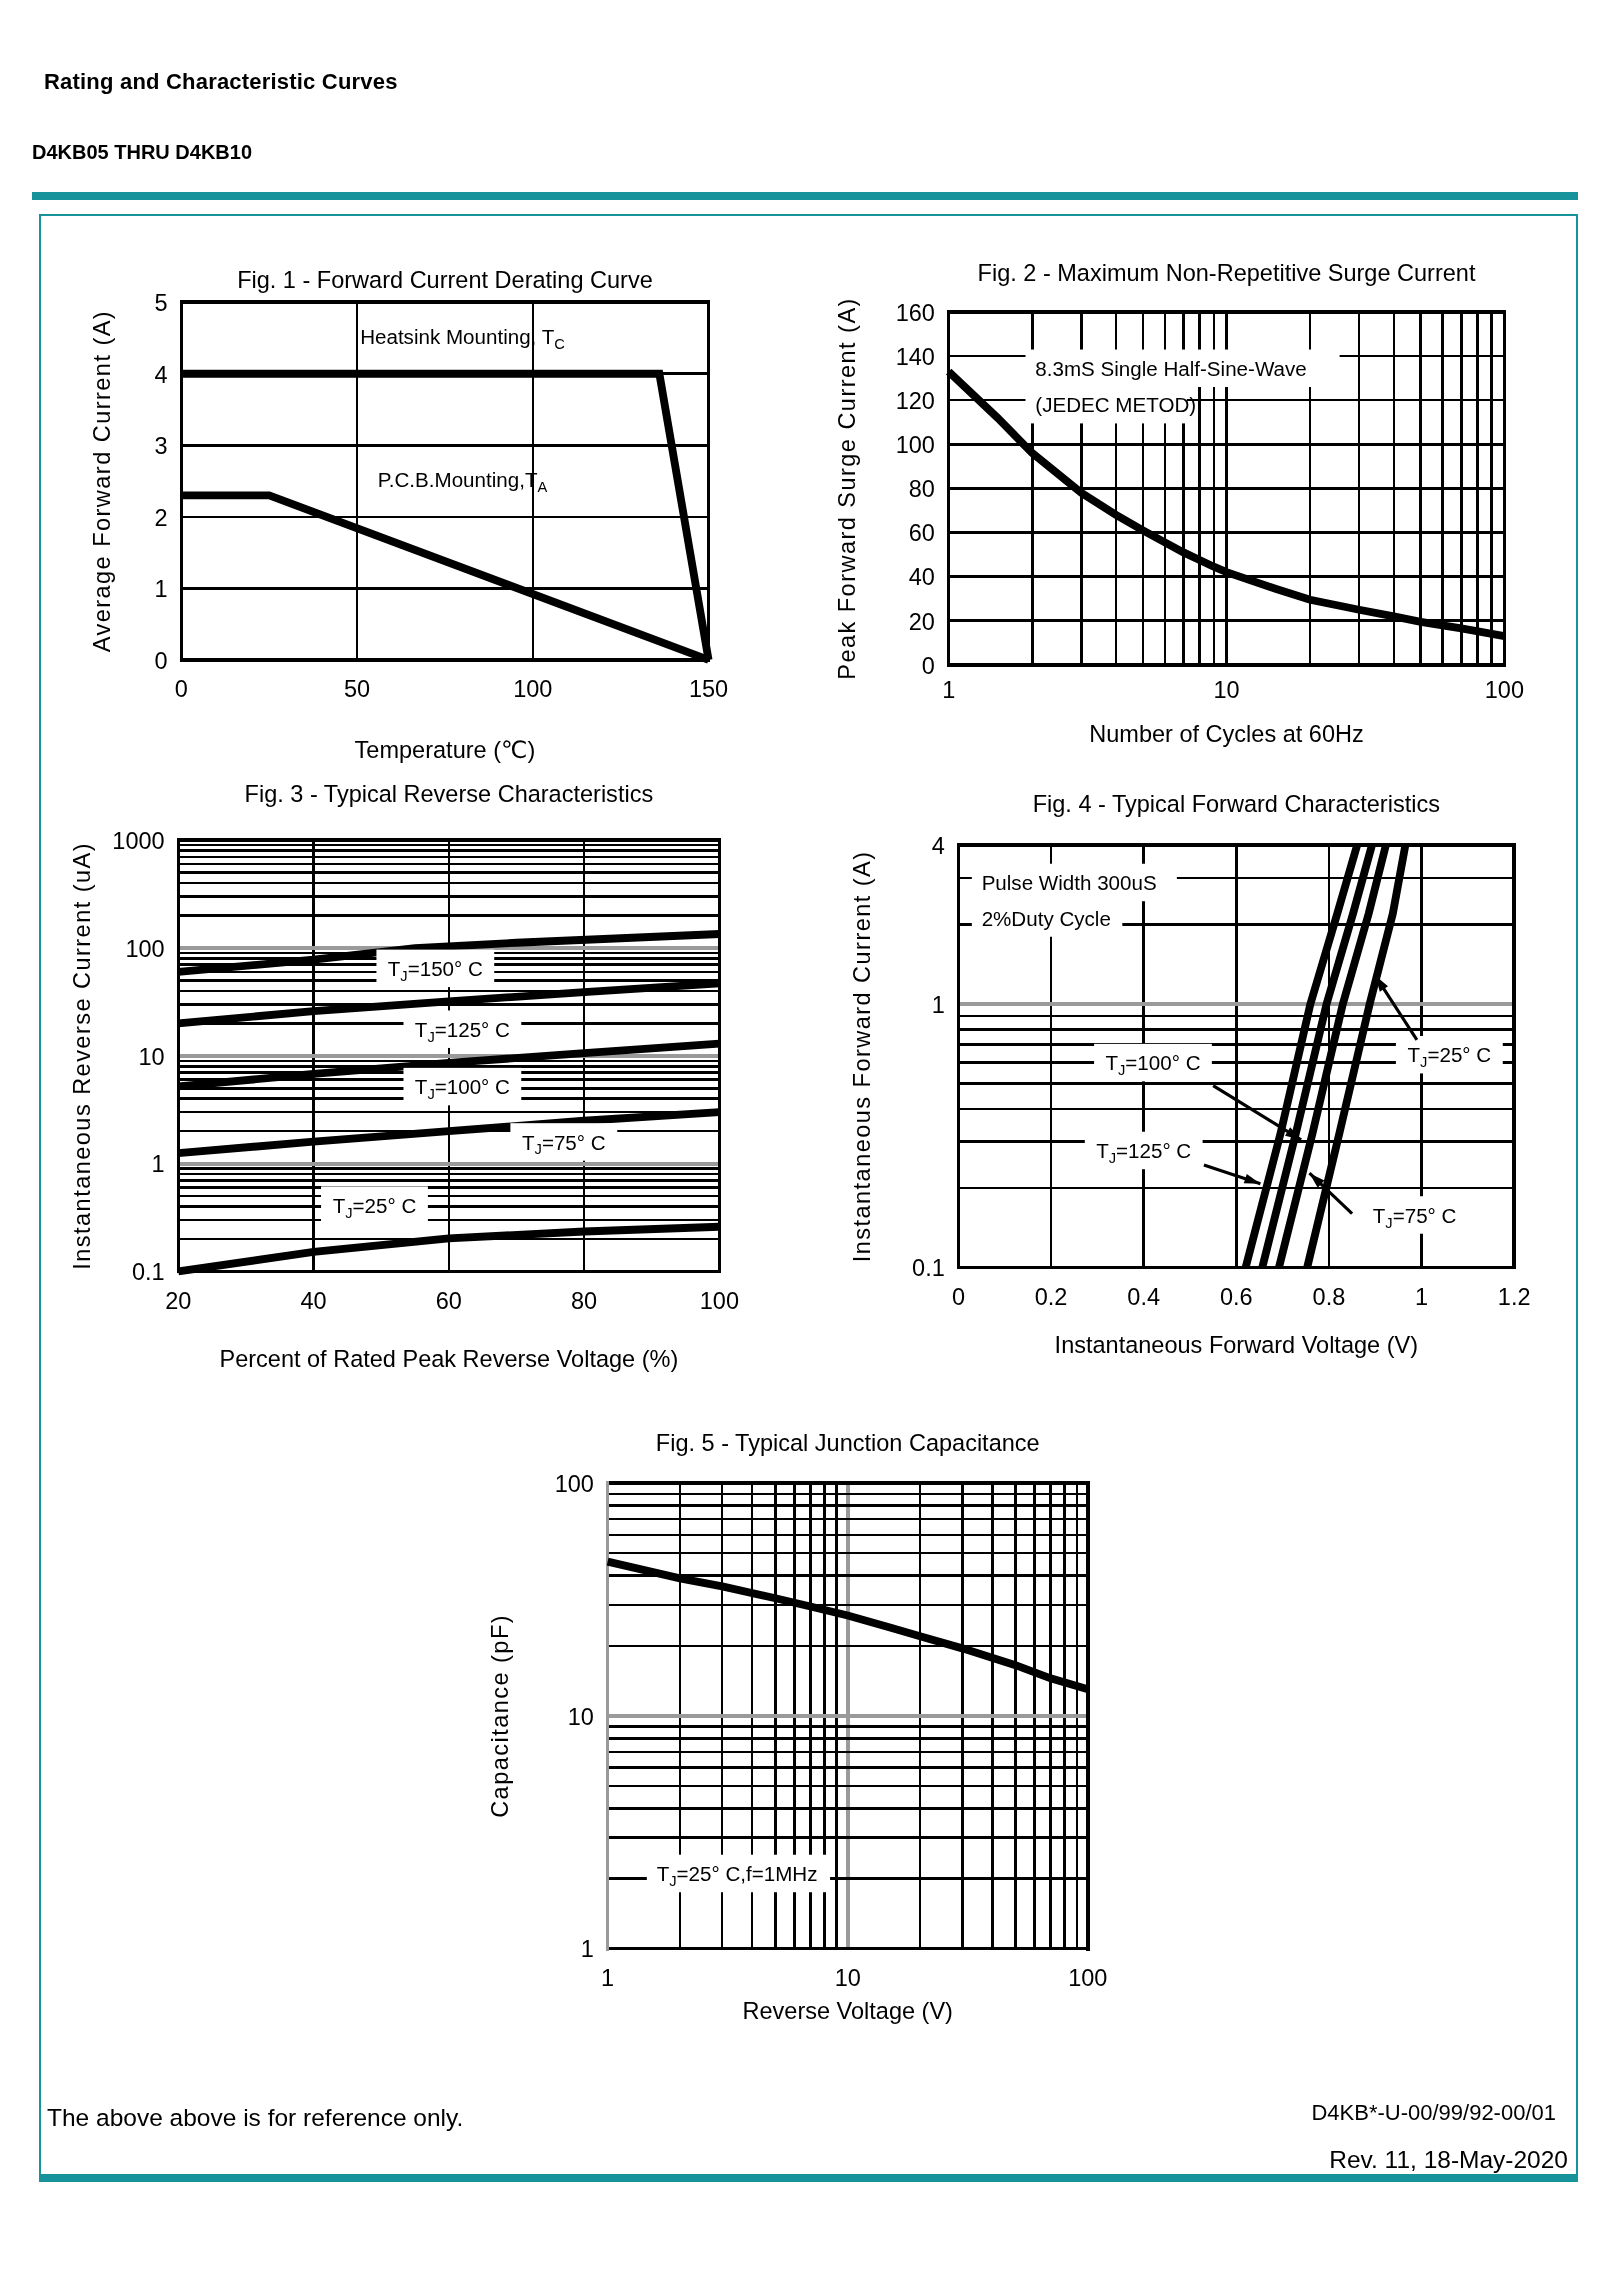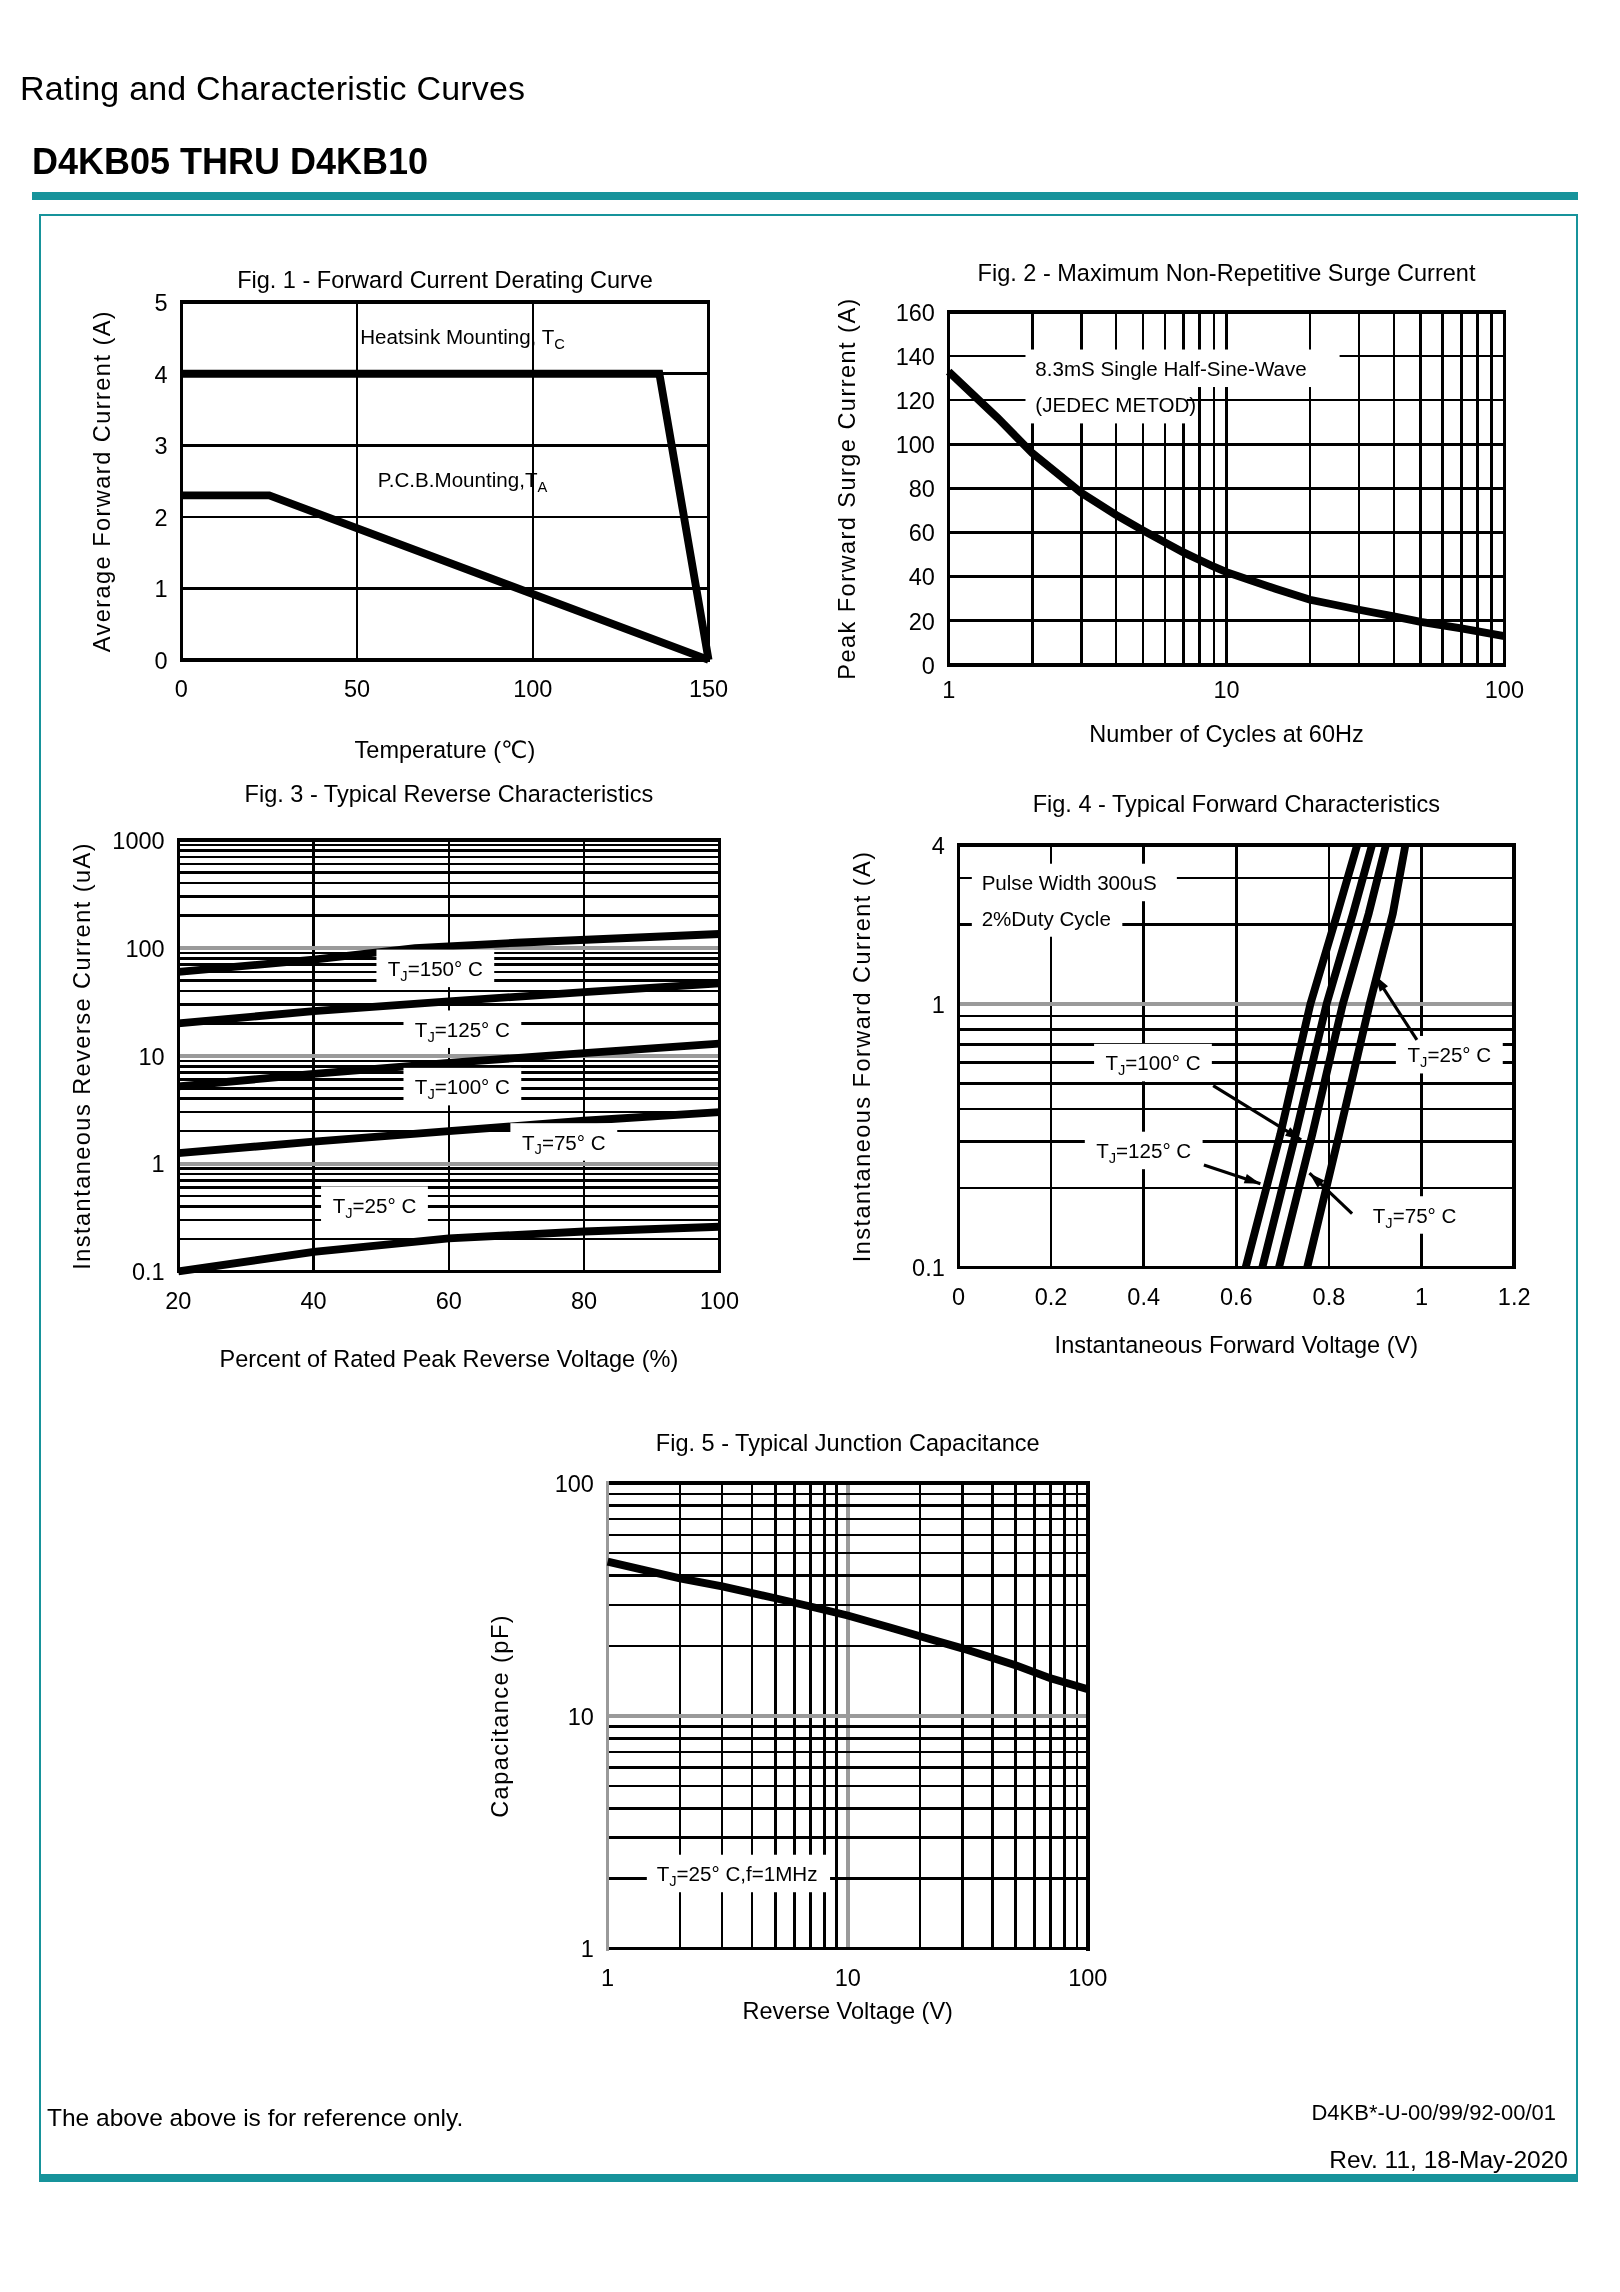--- a/index.html
+++ b/index.html
@@ -1,20 +1,20 @@
 <!DOCTYPE html>
 <html style="--accent: #17939b;"><head>
 <meta charset="utf-8">
 <style>
   :root{ --accent:#17939b; }
   html,body{margin:0;padding:0;background:#ffffff;}
   .page{position:relative;width:1620px;height:2293px;background:#fff;
         font-family:"Liberation Sans","DejaVu Sans",sans-serif;color:#000;overflow:hidden;}
-  .doc-title{position:absolute;left:20px;top:69px;font-size:34px;font-weight:normal;letter-spacing:0.2px;}
-  .doc-subtitle{position:absolute;left:32px;top:141px;font-size:36px;font-weight:bold;}
+  .doc-title{position:absolute;left:44px;top:69px;font-size:22px;font-weight:bold;letter-spacing:0.2px;}
+  .doc-subtitle{position:absolute;left:32px;top:141px;font-size:20px;font-weight:bold;}
   .accent-bar{position:absolute;left:32px;top:192px;width:1546px;height:7.8px;background:var(--accent);}
   .content-box{position:absolute;box-sizing:border-box;left:39px;top:214px;width:1539px;height:1968px;
                border:2.9px solid var(--accent);border-bottom-width:8.8px;background:#fff;}
   #charts-svg{position:absolute;left:0;top:0;}
   #charts-svg text{font-family:"Liberation Sans","DejaVu Sans",sans-serif;}
   .footer-note{position:absolute;left:47px;top:2104px;font-size:24.5px;}
   .footer-doc{position:absolute;right:64px;top:2100px;font-size:22px;text-align:left;}
   .footer-rev{position:absolute;right:52px;top:2146px;font-size:24.5px;text-align:center;}
 </style>
 </head>

